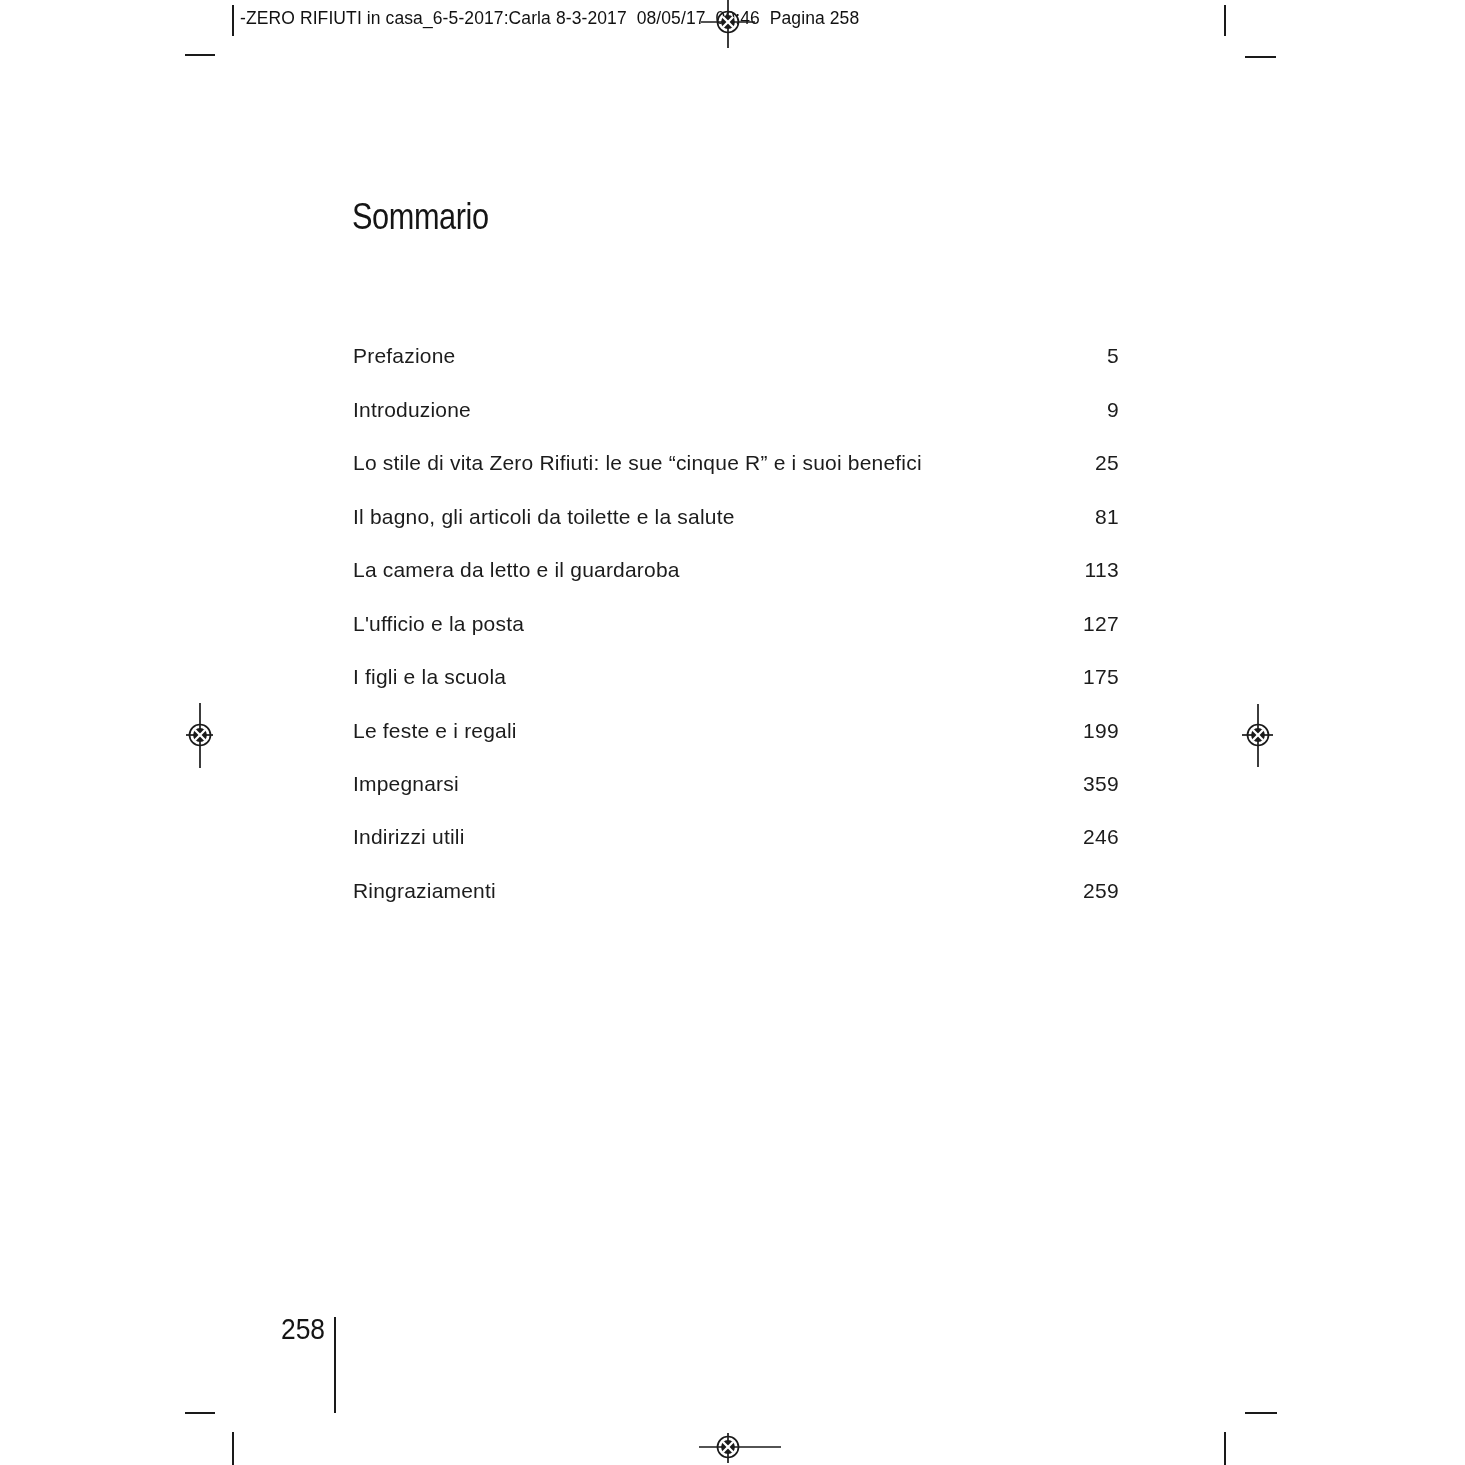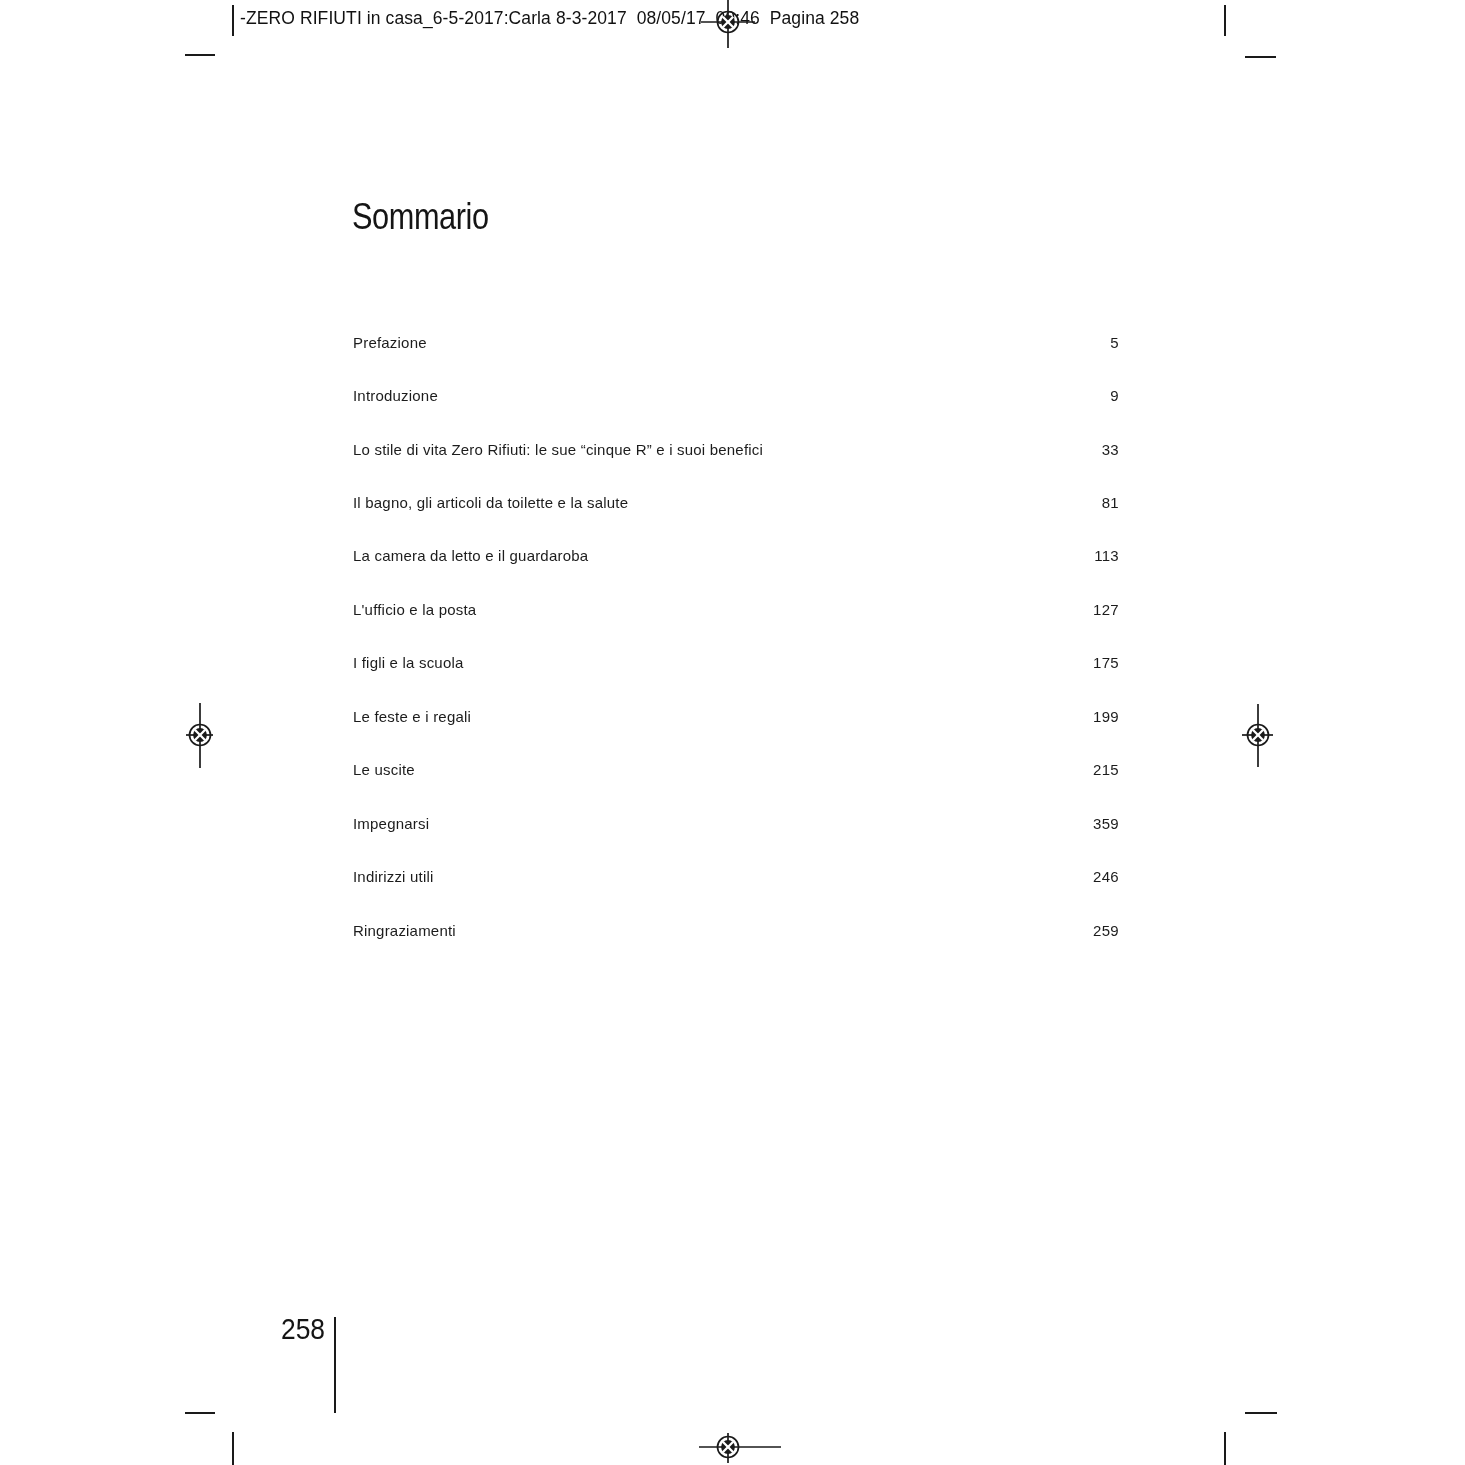--- a/index.html
+++ b/index.html
@@ -38,22 +38,22 @@
     font-size: 37px; font-weight: 400; color: #151515;
     transform: scaleX(0.83); transform-origin: left top;
     letter-spacing: -0.5px;
   }
   
   .toc {
     position: absolute; left: 353px; top: 316px; width: 766px;
   }
   .toc-row {
     height: 53.45px;
-    display: flex; justify-content: space-between; align-items: center;
-    font-size: 15px; line-height: 26px; color: #1c1c1c;
+    display: flex; justify-content: space-between; align-items: flex-end;
+    font-size: 21px; line-height: 26px; color: #1c1c1c;
   }
   .toc-label { letter-spacing: 0.2px; }
   .toc-page  { letter-spacing: 0.3px; }
   
   .folio {
     position: absolute; left: 281px; top: 1312px;
     font-size: 30px; color: #151515;
     transform: scaleX(0.88); transform-origin: left top;
   }
 </style>
@@ -86,45 +86,41 @@
     <div class="toc-row">
       <span class="toc-label">Prefazione</span>
       <span class="toc-page">5</span>
     </div>
     <div class="toc-row">
       <span class="toc-label">Introduzione</span>
       <span class="toc-page">9</span>
     </div>
     <div class="toc-row">
       <span class="toc-label">Lo stile di vita Zero Rifiuti: le sue “cinque R” e i suoi benefici</span>
-      <span class="toc-page">33</span>
+      <span class="toc-page">25</span>
     </div>
     <div class="toc-row">
       <span class="toc-label">Il bagno, gli articoli da toilette e la salute</span>
       <span class="toc-page">81</span>
     </div>
     <div class="toc-row">
       <span class="toc-label">La camera da letto e il guardaroba</span>
       <span class="toc-page">113</span>
     </div>
     <div class="toc-row">
       <span class="toc-label">L'ufficio e la posta</span>
       <span class="toc-page">127</span>
     </div>
     <div class="toc-row">
       <span class="toc-label">I figli e la scuola</span>
       <span class="toc-page">175</span>
     </div>
     <div class="toc-row">
       <span class="toc-label">Le feste e i regali</span>
       <span class="toc-page">199</span>
-    </div>
-    <div class="toc-row">
-      <span class="toc-label">Le uscite</span>
-      <span class="toc-page">215</span>
     </div>
     <div class="toc-row">
       <span class="toc-label">Impegnarsi</span>
       <span class="toc-page">359</span>
     </div>
     <div class="toc-row">
       <span class="toc-label">Indirizzi utili</span>
       <span class="toc-page">246</span>
     </div>
     <div class="toc-row">

